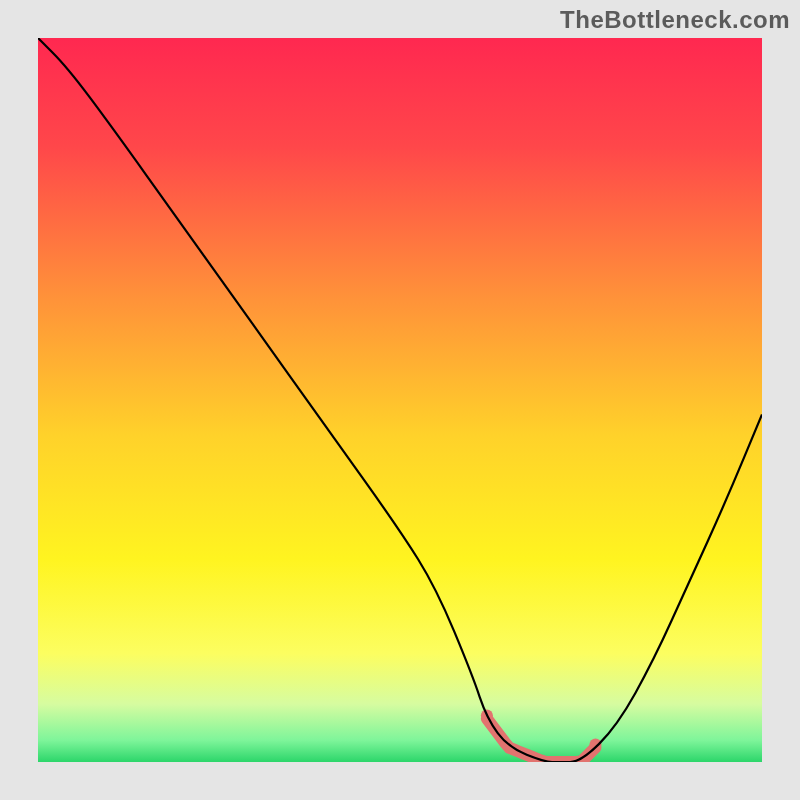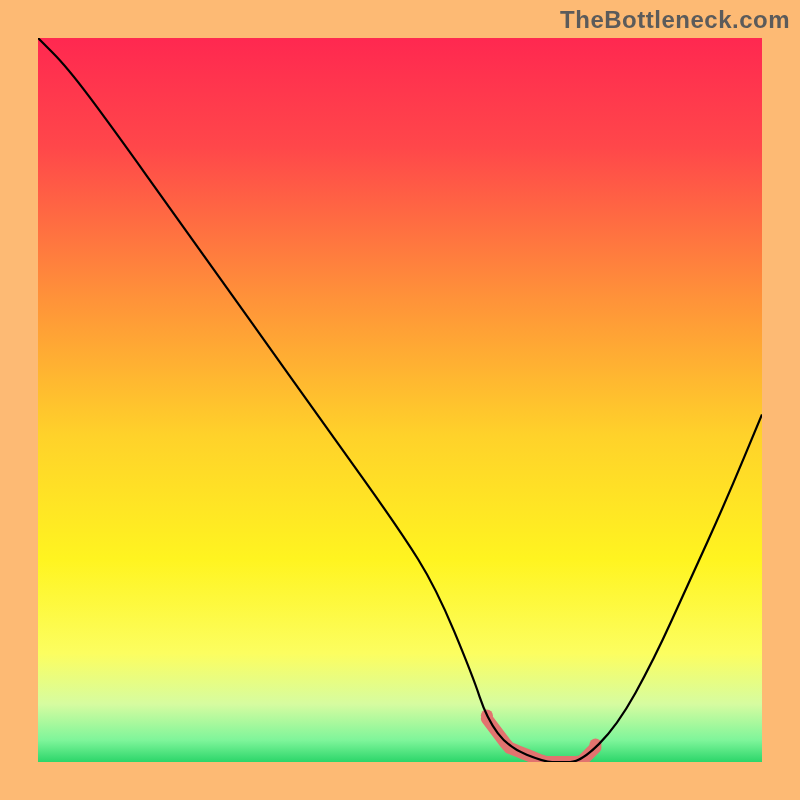--- a/index.html
+++ b/index.html
@@ -1,21 +1,21 @@
 <!DOCTYPE html>
 <html><head>
 <meta charset="utf-8">
 <style>
   * { margin: 0; padding: 0; box-sizing: border-box; }
   html, body { width: 800px; height: 800px; overflow: hidden; background: #000; }
   .chart-container {
     position: relative;
     width: 800px;
     height: 800px;
-    background: #fdba74;
+    background: #e5e5e5;
   }
   .watermark {
     position: absolute;
     top: 6px;
     right: 10px;
     font-family: Arial, Helvetica, sans-serif;
     font-size: 24px;
     font-weight: 600;
     color: #5b5b5b;
     z-index: 50;

